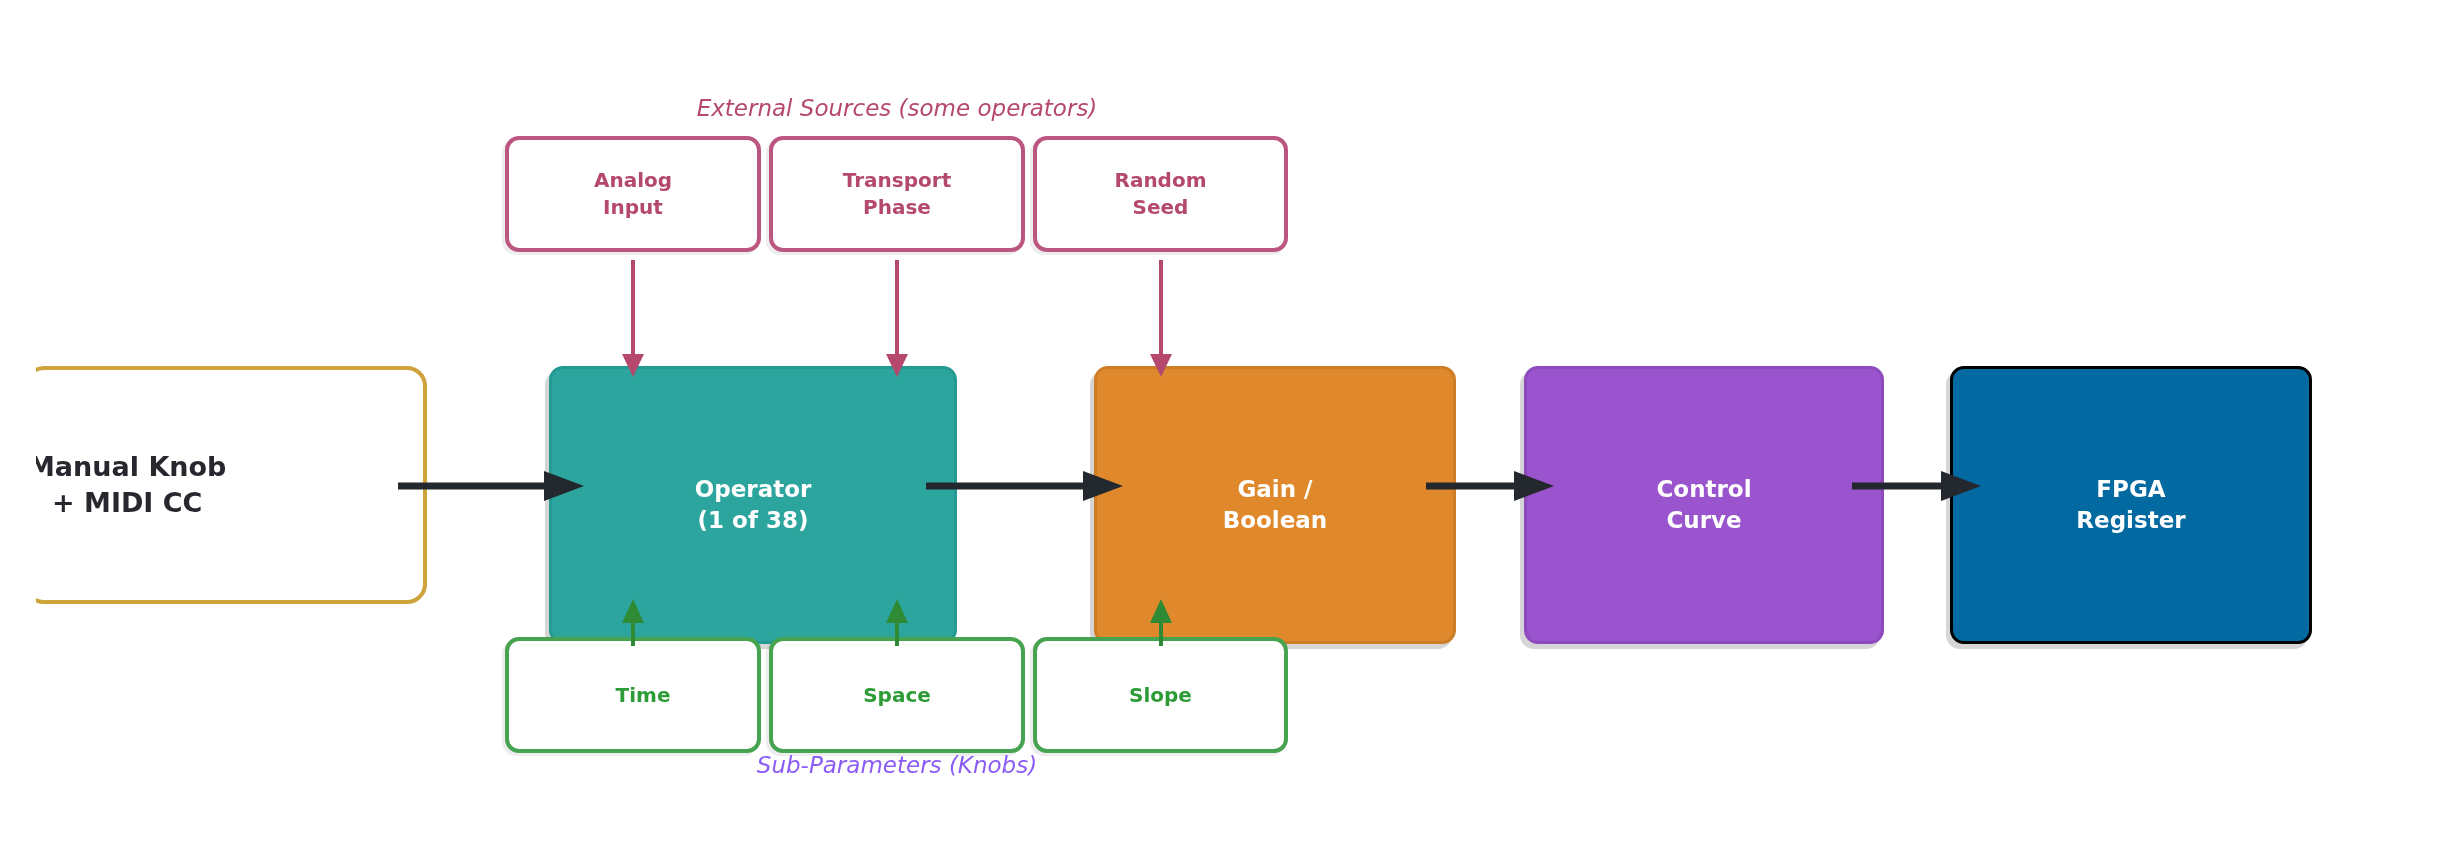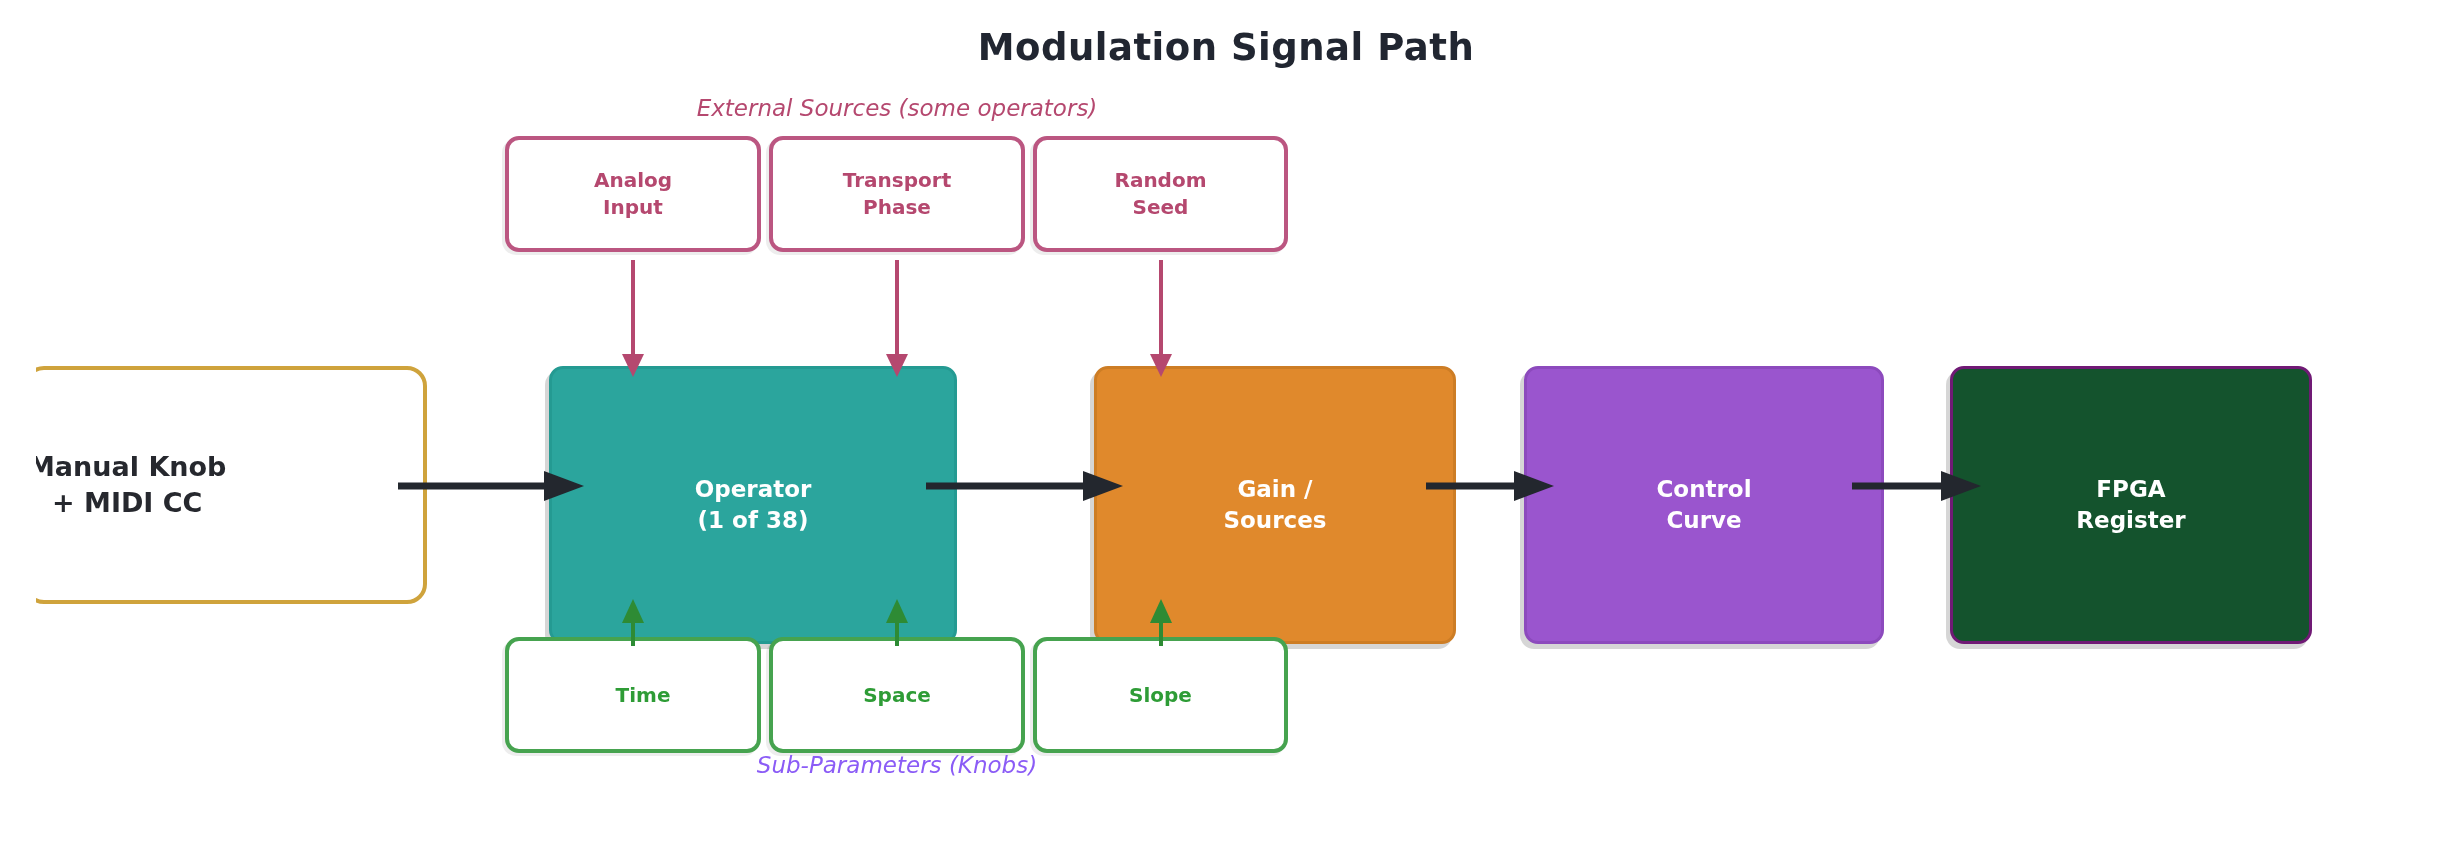--- a/index.html
+++ b/index.html
@@ -38,42 +38,41 @@
     border:4px solid #46a34f;color:#2e9c36;font-size:20px;
     box-shadow:-3px 3px 0 rgba(0,0,0,0.07);
   }
   .main-node{
     top:366px;height:278px;color:#ffffff;font-size:23px;
     box-shadow:-4px 5px 0 rgba(0,0,0,0.16);
   }
   .teal  {left:549px;width:408px;background:#2ba59d;border:3px solid #249a92;}
   .orange{left:1094px;width:362px;background:#e0892c;border:3px solid #cd7d25;}
   .purple{left:1524px;width:360px;background:#9a55ce;border:3px solid #8c4abd;}
-  .blue  {left:1950px;width:362px;background:#14532d;border:3px solid #701a75;}
+  .blue  {left:1950px;width:362px;background:#0369a1;border:3px solid #000000;}
   
   .gold-clip{
     position:absolute;left:36px;top:350px;width:396px;height:268px;
     overflow:hidden;
   }
   .gold-box{
     position:absolute;left:-12px;top:16px;width:403px;height:238px;
     box-sizing:border-box;background:#ffffff;
     border:4px solid #cfa33c;border-radius:20px;
     display:flex;align-items:center;justify-content:flex-start;
     text-align:center;white-space:pre-line;line-height:1.35;
     font-weight:bold;font-size:27px;color:#26282e;
   }
   .arrows{position:absolute;left:0;top:0;pointer-events:none;}
 </style>
 </head>
 <body>
 
 <div class="canvas">
 
-  <div class="title">Modulation Signal Path</div>
 
   <div class="annot ext">External Sources (some operators)</div>
 
   <div class="node small-node" style="left:505px;width:256px;">
     <span>Analog
 Input</span>
   </div>
   <div class="node small-node" style="left:769px;width:256px;">
     <span>Transport
 Phase</span>
@@ -89,21 +88,21 @@
 + MIDI CC</span>
     </div>
   </div>
 
   <div class="node main-node teal">
     <span>Operator
 (1 of 38)</span>
   </div>
   <div class="node main-node orange">
     <span>Gain /
-Sources</span>
+Boolean</span>
   </div>
   <div class="node main-node purple">
     <span>Control
 Curve</span>
   </div>
   <div class="node main-node blue">
     <span>FPGA
 Register</span>
   </div>
 

